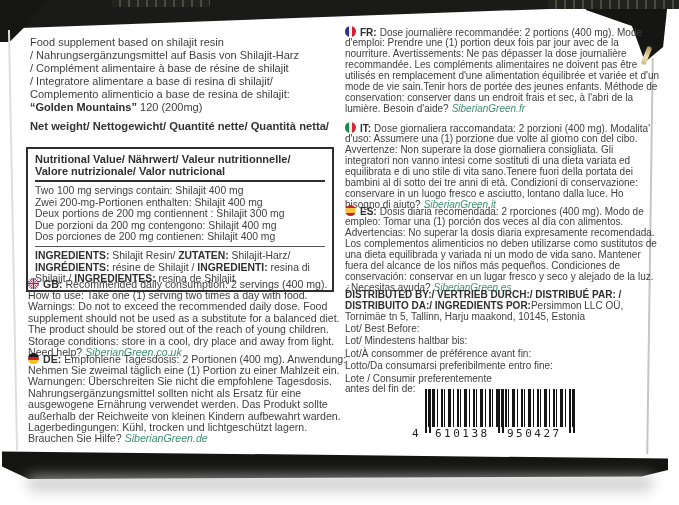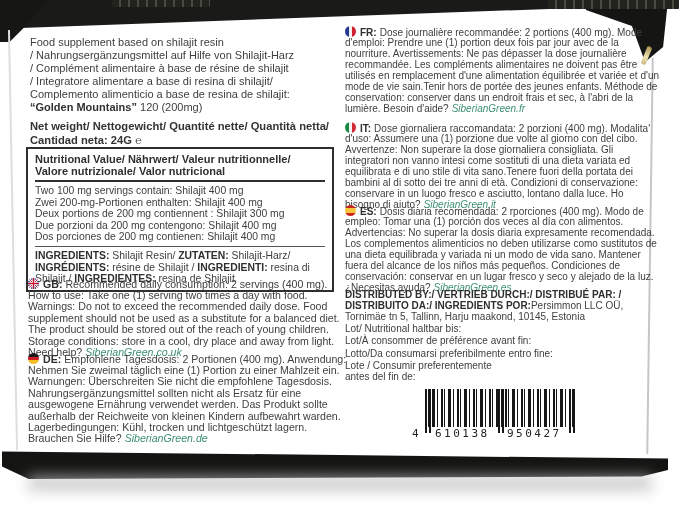--- a/index.html
+++ b/index.html
@@ -74,30 +74,29 @@
   <div class="abs corner-tl"></div>
   <div class="abs corner-tr"></div>
   <div class="abs gold-edge"></div>
   <div class="abs flap-smudge smudge-l"></div>
   <div class="abs flap-smudge smudge-r"></div>
   <div class="abs right-edge"></div>
   <div class="abs left-edge"></div>
 
   <div class="abs intro">
     <div>Food supplement based on shilajit resin</div>
-    <div>/ Nahrungsergänzungsmittel auf Hilfe von Shilajit-Harz</div>
+    <div>/ Nahrungsergänzungsmittel auf Basis von Shilajit-Harz</div>
     <div>/ Complément alimentaire à base de résine de shilajit</div>
     <div>/ Integratore alimentare a base di resina di shilajit/</div>
     <div>Complemento alimenticio a base de resina de shilajit:</div>
     <div><span class="brand">“Golden Mountains”</span><span> 120 (200mg)</span></div>
   </div>
 
   <div class="abs netweight">
     <div>Net weight/ Nettogewicht/ Quantité nette/ Quantità netta/</div>
-    <div><span>Cantidad neta: 24G</span> <span class="esign">℮</span></div>
   </div>
 
   <div class="abs nutbox">
     <div class="nut-title">Nutritional Value/ Nährwert/ Valeur nutritionnelle/ Valore nutrizionale/ Valor nutricional</div>
     <hr class="rule-thick">
     <div>Two 100 mg servings contain: Shilajit 400 mg</div>
     <div>Zwei 200-mg-Portionen enthalten: Shilajit 400 mg</div>
     <div>Deux portions de 200 mg contiennent : Shilajit 300 mg</div>
     <div>Due porzioni da 200 mg contengono: Shilajit 400 mg</div>
     <div>Dos porciones de 200 mg contienen: Shilajit 400 mg</div>
@@ -138,21 +137,22 @@
 
   <div class="abs para para-r es">
     <span class="flag flag-es"></span><b class="code">ES:</b><span>Dosis diaria recomendada: 2 rporciones (400 mg). Modo de empleo: Tomar una (1) porción dos veces al día con alimentos. Advertencias: No superar la dosis diaria expresamente recomendada. Los complementos alimenticios no deben utilizarse como sustitutos de una dieta equilibrada y variada ni un modo de vida sano. Mantener fuera del alcance de los niños más pequeños. Condiciones de conservación: conservar en un lugar fresco y seco y alejado de la luz. ¿Necesitas ayuda?</span><em class="link">SiberianGreen.es</em>
   </div>
 
   <div class="abs dist">
     <b>DISTRIBUTED BY:/ VERTRIEB DURCH:/ DISTRIBUÉ PAR: / DISTRIBUITO DA:/ INGREDIENTS POR:</b><span>Persimmon LLC OÜ, Tornimäe tn 5, Tallinn, Harju maakond, 10145, Estonia</span>
   </div>
 
   <div class="abs lots">
-    <div class="lot">Lot/ Nutritional haltbar bis:</div>
+    <div class="lot">Lot/ Best Before:</div>
+    <div class="lot">Lot/ Mindestens haltbar bis:</div>
     <div class="lot">Lot/À consommer de préférence avant fin:</div>
     <div class="lot">Lotto/Da consumarsi preferibilmente entro fine:</div>
     <div class="lot lot-narrow">Lote / Consumir preferentemente antes del fin de:</div>
   </div>
 
   <div class="abs barcode">
     <div class="bars"></div>
     <div class="guard g1"></div>
     <div class="guard g2"></div>
     <div class="guard g3"></div>

